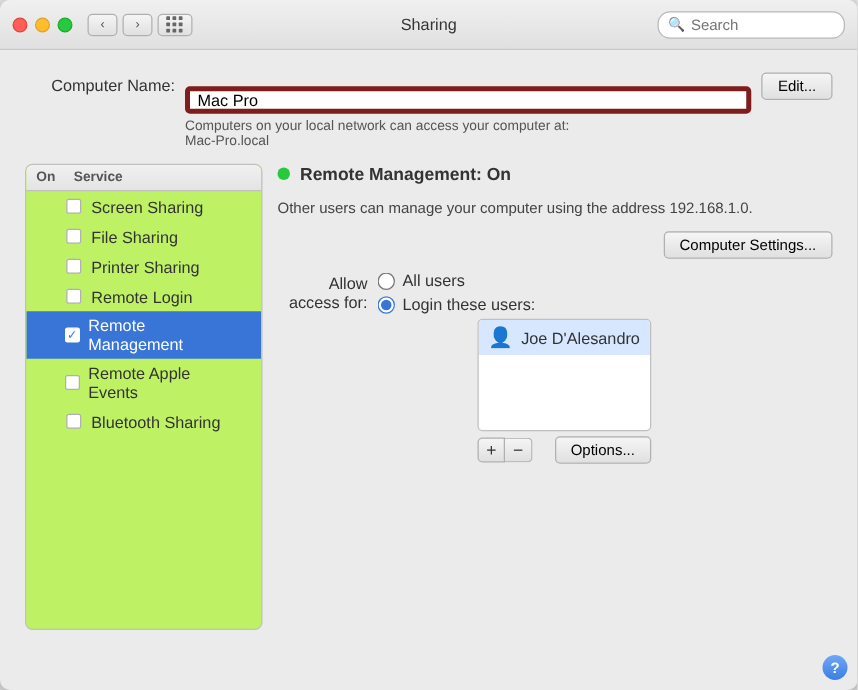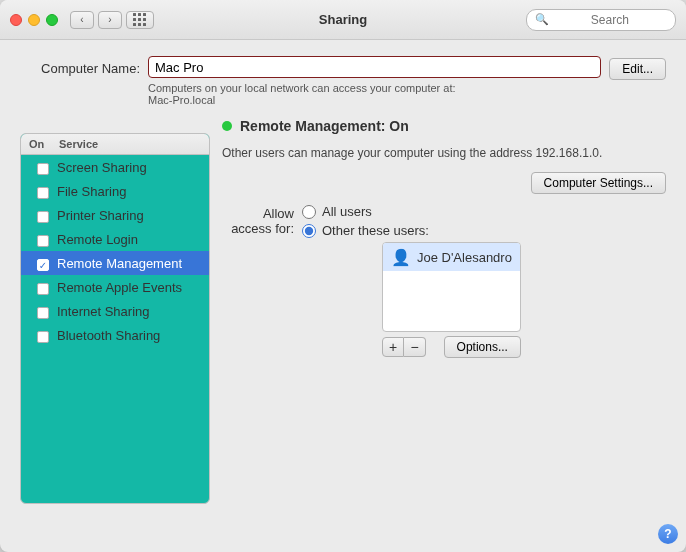--- a/index.html
+++ b/index.html
@@ -87,21 +87,21 @@
       width: 3px;
       height: 3px;
       background: #666;
       border-radius: 0.5px;
     }
     .titlebar-title {
       position: absolute;
       left: 50%;
       transform: translateX(-50%);
       font-size: 13px;
-      font-weight: 700;
+      font-weight: 400;
       color: #333;
     }
     .search-box {
       margin-left: auto;
       display: flex;
       align-items: center;
       border: 1px solid #b8b8b8;
       border-radius: 10px;
       background: white;
       padding: 2px 8px;
@@ -113,21 +113,20 @@
       font-size: 11px;
       margin-right: 4px;
     }
     .search-input-field {
       border: none;
       outline: none;
       font-size: 12px;
       color: #333;
       background: transparent;
       width: 100%;
-      text-align: center;
     }
     
     .content {
       flex: 1;
       padding: 16px 20px;
       display: flex;
       flex-direction: column;
       gap: 12px;
     }
     
@@ -146,26 +145,27 @@
     }
     .computer-name-right {
       flex: 1;
       display: flex;
       flex-direction: column;
       gap: 4px;
     }
     .computer-name-input {
       width: 100%;
       height: 22px;
-      border: 1px solid #7f1d1d;
+      border: 4px solid #7f1d1d;
       border-radius: 4px;
       padding: 0 6px;
       font-size: 13px;
       background: white;
       outline: none;
+      margin-top: 13px;
     }
     .computer-name-sub {
       font-size: 11px;
       color: #555;
     }
     .edit-btn {
       height: 22px;
       padding: 0 12px;
       background: linear-gradient(to bottom, #f5f5f5, #e0e0e0);
       border: 1px solid #b0b0b0;
@@ -178,27 +178,26 @@
     }
     
     .panels {
       display: flex;
       gap: 12px;
       flex: 1;
     }
     
     .service-list-panel {
       width: 190px;
-      background: #14b8a6;
+      background: #bef264;
       border: 1px solid #c0c0c0;
       border-radius: 6px;
       overflow: hidden;
       display: flex;
       flex-direction: column;
-      margin-top: 15px;
     }
     .service-list-header {
       display: flex;
       background: linear-gradient(to bottom, #f0f0f0, #e4e4e4);
       border-bottom: 1px solid #c0c0c0;
       padding: 4px 8px;
     }
     .service-list-header-on {
       width: 30px;
       font-size: 11px;
@@ -209,22 +208,22 @@
       font-size: 11px;
       color: #555;
       font-weight: 600;
     }
     .service-list-body {
       flex: 1;
       overflow-y: auto;
     }
     .service-item {
       display: flex;
-      align-items: flex-end;
-      padding: 4px 8px;
+      align-items: center;
+      padding: 4px 24px;
       cursor: pointer;
       min-height: 24px;
     }
     .service-item.selected {
       background: #3875d7;
       color: white;
     }
     .service-item.selected .service-checkbox {
       border-color: white;
     }
@@ -487,26 +486,20 @@
             <div class="service-item">
     <div class="service-checkbox-wrap">
       <div class="service-checkbox"></div>
     </div>
     <span class="service-name">Remote Apple Events</span>
   </div>
             <div class="service-item">
     <div class="service-checkbox-wrap">
       <div class="service-checkbox"></div>
     </div>
-    <span class="service-name">Internet Sharing</span>
-  </div>
-            <div class="service-item">
-    <div class="service-checkbox-wrap">
-      <div class="service-checkbox"></div>
-    </div>
     <span class="service-name">Bluetooth Sharing</span>
   </div>
           </div>
       </div>
 
       <div class="right-panel">
         <div class="status-row">
           <div class="status-dot"></div>
           <span class="status-text">Remote Management: On</span>
         </div>
@@ -517,21 +510,21 @@
 
         <div class="access-for-row">
           <span class="access-for-label-col">Allow access for:</span>
           <div style="display:flex;flex-direction:column;gap:4px;">
             <div style="display:flex;align-items:center;gap:6px;">
               <input type="radio" class="radio-input" name="access" style="">
               <span class="radio-label">All users</span>
             </div>
             <div style="display:flex;align-items:center;gap:6px;">
               <input type="radio" class="radio-input" name="access" checked="" style="">
-              <span class="radio-label">Other these users:</span>
+              <span class="radio-label">Login these users:</span>
             </div>
 
             <div class="users-list-container" id="users-list">
               <div class="user-item">
                 <span class="user-icon">👤</span>
                 <span class="user-name">Joe D'Alesandro</span>
               </div>
               <div class="users-list-empty"></div>
             </div>
 

